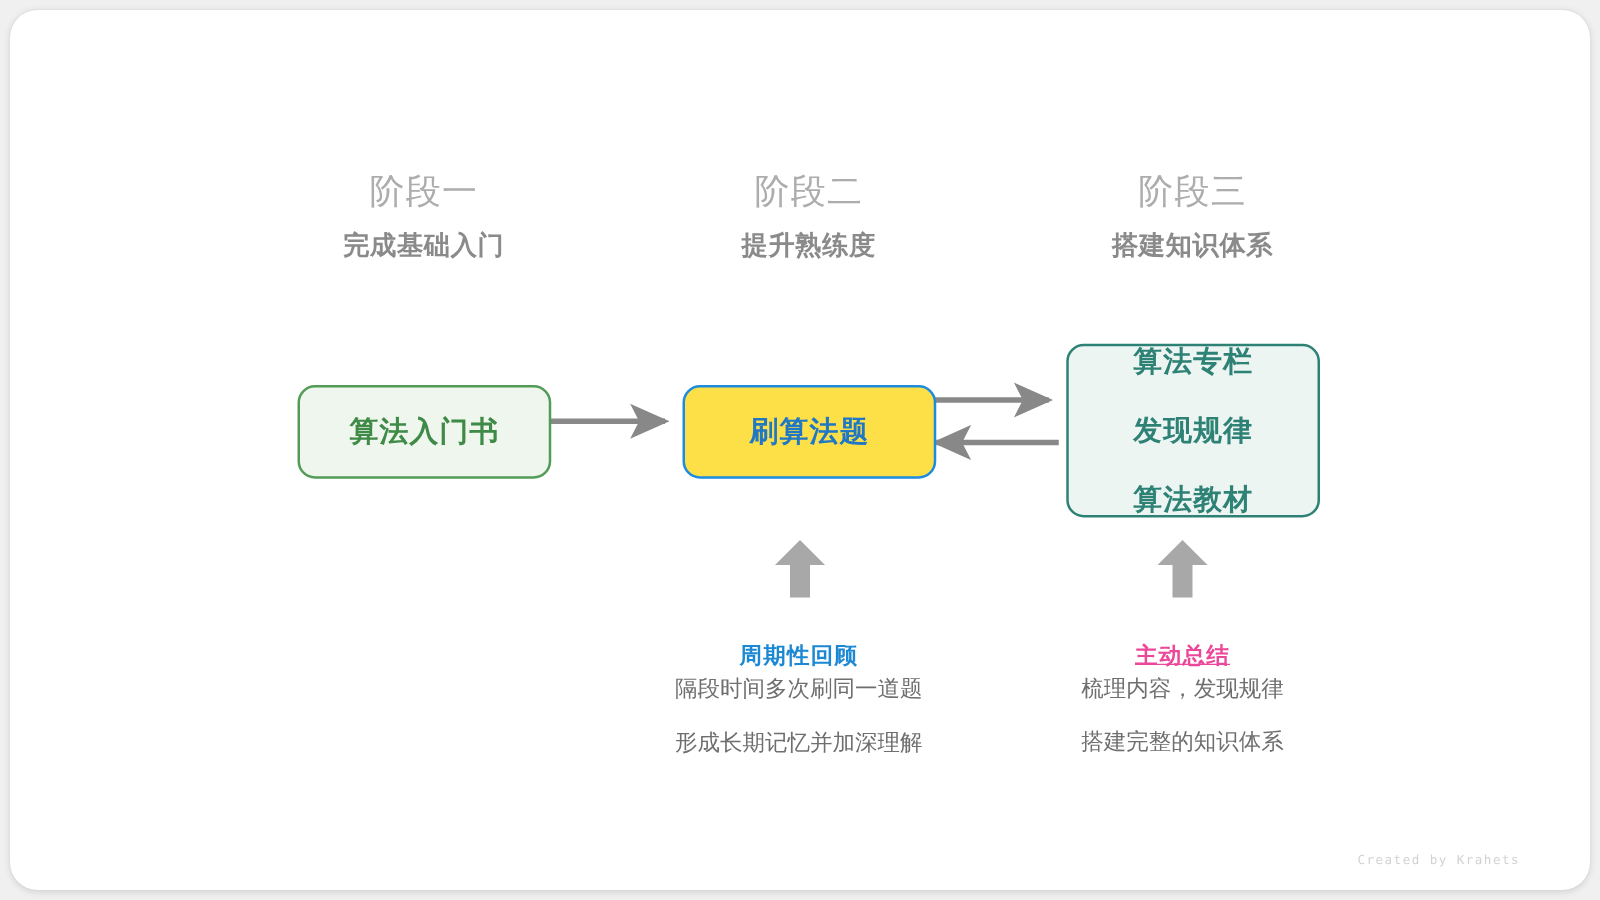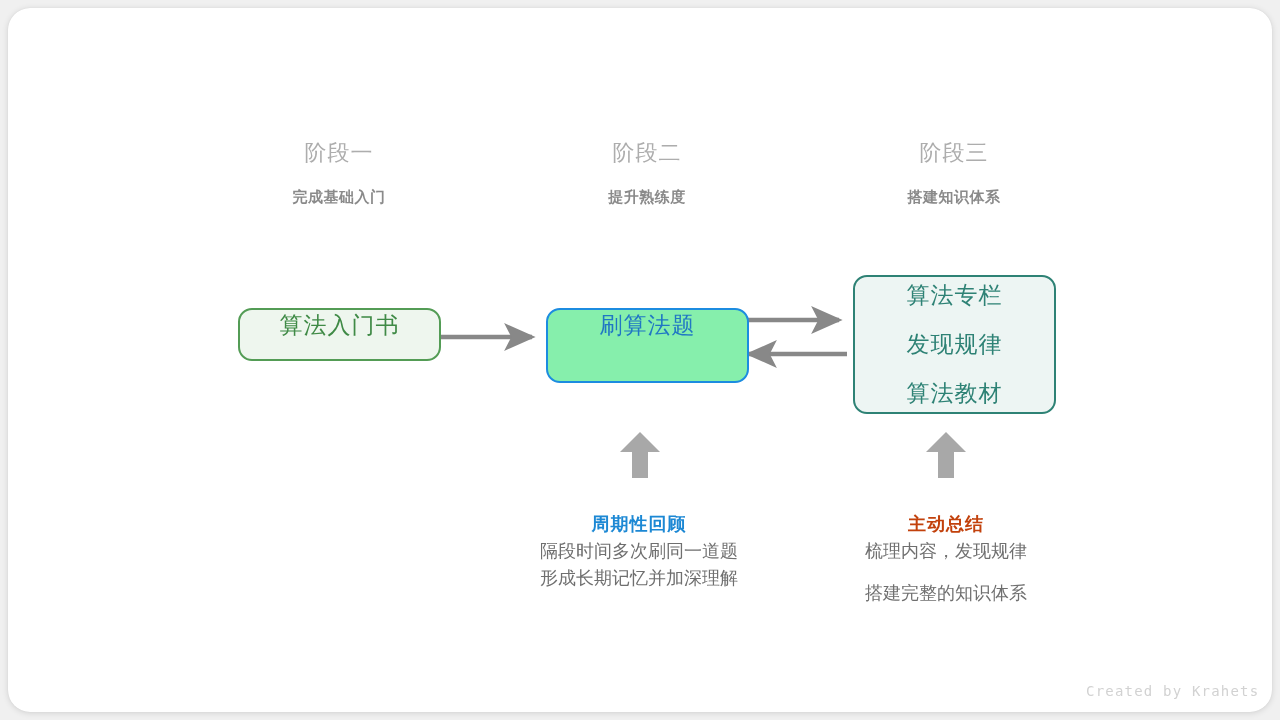--- a/index.html
+++ b/index.html
@@ -22,57 +22,58 @@
     background: #ffffff;
     border-radius: 22px;
     box-shadow: 0 1px 6px rgba(0,0,0,0.13), 0 0 1px rgba(0,0,0,0.10);
   }
   .stage-head {
     position: absolute;
     text-align: center;
     width: 300px;
   }
   .stage-title {
-    font-size: 22px;
+    font-size: 28px;
     color: #adadad;
     font-weight: 400;
     letter-spacing: 1px;
     line-height: 30px;
     white-space: nowrap;
   }
   .stage-sub {
-    font-size: 15px;
+    font-size: 21px;
     color: #8a8a8a;
     font-weight: bold;
     letter-spacing: 0.5px;
     line-height: 30px;
     margin-top: 14px;
     white-space: nowrap;
   }
   .node {
     position: absolute;
     box-sizing: border-box;
     border-radius: 14px;
     display: flex;
     flex-direction: column;
     align-items: center;
-    justify-content: space-between;
-    font-weight: normal;
+    justify-content: center;
+    font-weight: bold;
     letter-spacing: 1px;
+    gap: 18px;
   }
   #node-book {
-    left: 230px; top: 300px; width: 203px; height: 53px;
+    left: 230px; top: 300px; width: 203px; height: 75px;
     background: #eef6ee;
     border: 2.2px solid #539c55;
     color: #3f8a46;
     font-size: 23px;
   }
   #node-practice {
     left: 538px; top: 300px; width: 203px; height: 75px;
-    background: #86efac;
+    background: #fde047;
     border: 2.2px solid #1c8ce0;
     color: #2077c4;
     font-size: 23px;
   }
   #node-resources {
     left: 845px; top: 267px; width: 203px; height: 139px;
     background: #edf5f3;
     border: 2.2px solid #2e8275;
     color: #2e8275;
     font-size: 23px;
@@ -86,34 +87,34 @@
     width: 320px;
   }
   .annot-title {
     font-size: 18px;
     font-weight: bold;
     letter-spacing: 1px;
     line-height: 28px;
     white-space: nowrap;
   }
   .annot-title.blue { color: #1c88d4; }
-  .annot-title.teal { color: #c2410c; }
+  .annot-title.teal { color: #ec4899; text-decoration: underline; }
   .annot-body {
     font-size: 18px;
     color: #6f6f6f;
     line-height: 27px;
     margin-top: 0;
     white-space: nowrap;
   }
   #credit {
     position: absolute;
     left: 1078px;
     top: 675px;
     font-family: "DejaVu Sans Mono", "Liberation Mono", monospace;
-    font-size: 14px;
+    font-size: 10px;
     color: #d2d2d2;
     letter-spacing: 1.2px;
     white-space: nowrap;
   }
   svg.layer {
     position: absolute;
     left: 0; top: 0;
     width: 1264px; height: 704px;
     overflow: visible;
   }
@@ -164,21 +165,21 @@
 
   <div class="node" id="node-resources">
     <span class="line">算法专栏</span>
     <span class="line">发现规律</span>
     <span class="line">算法教材</span>
   </div>
 
   <div class="annot" style="left:471px; top:502px;">
     <div class="annot-title blue">周期性回顾</div>
     <div class="annot-body">隔段时间多次刷同一道题</div>
-    <div class="annot-body" style="margin-top:0;">形成长期记忆并加深理解</div>
+    <div class="annot-body" style="margin-top:16px;">形成长期记忆并加深理解</div>
   </div>
 
   <div class="annot" style="left:778px; top:502px;">
     <div class="annot-title teal">主动总结</div>
     <div class="annot-body">梳理内容，发现规律</div>
     <div class="annot-body" style="margin-top:15px;">搭建完整的知识体系</div>
   </div>
 
   <div id="credit">Created by Krahets</div>
 

